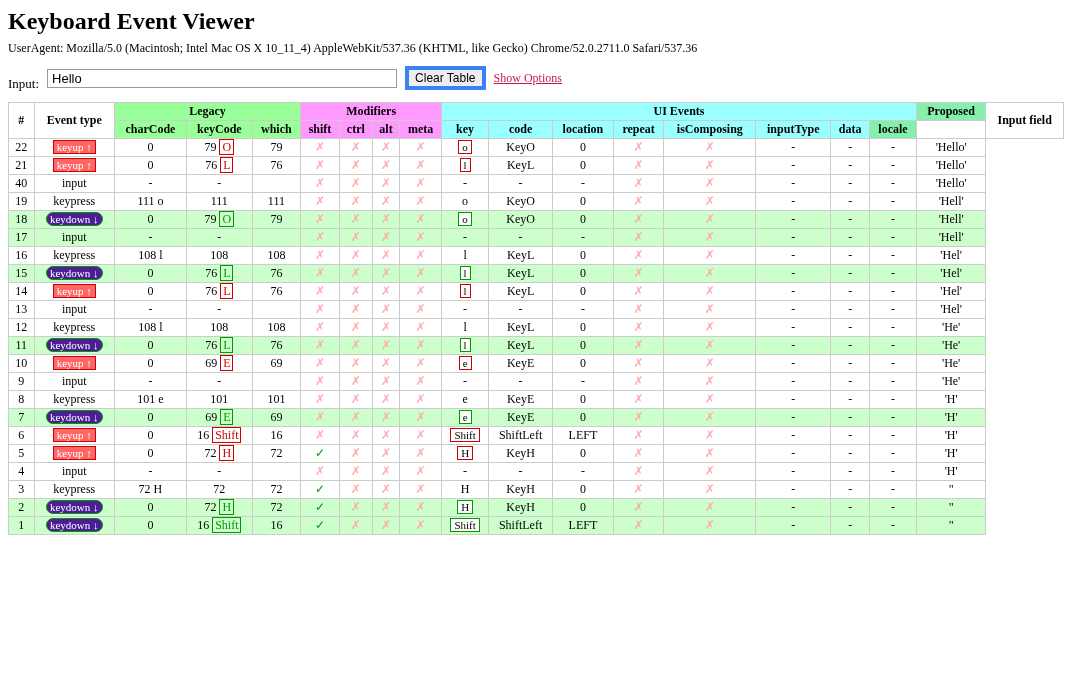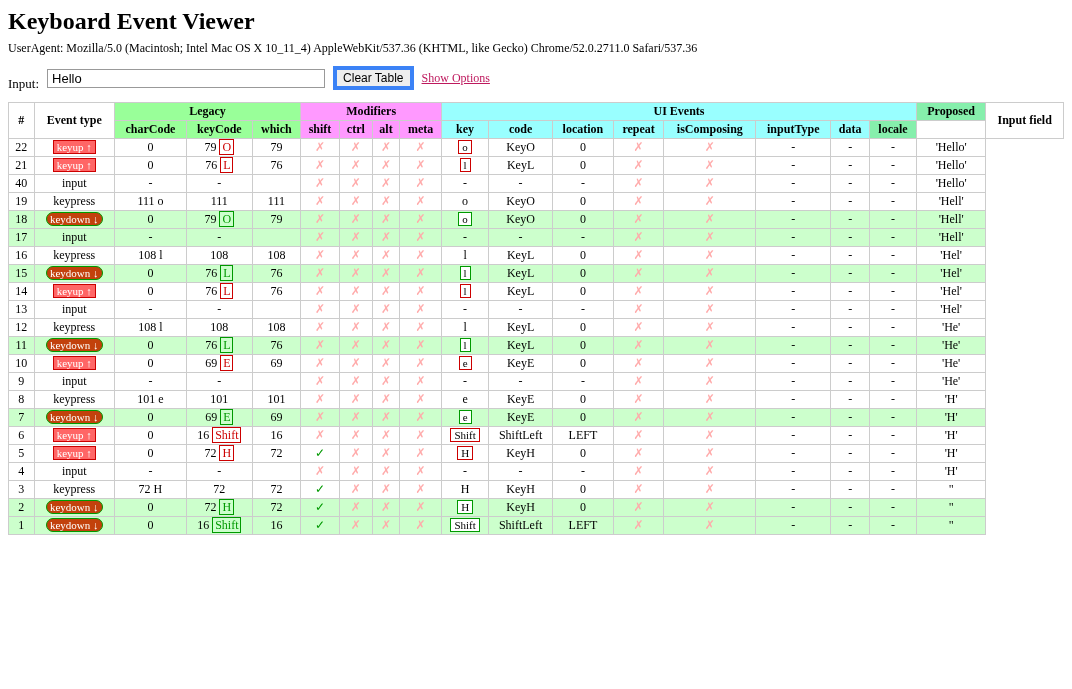--- a/index.html
+++ b/index.html
@@ -1,37 +1,37 @@
 <!DOCTYPE html>
 <html><head>
   <meta charset="utf-8">
   <style>
     * { box-sizing: border-box; margin: 0; padding: 0; }
     body { font-family: Times New Roman, serif; font-size: 13px; background: #fff; color: #000; padding: 8px; }
     h1 { font-size: 24px; font-weight: bold; margin-bottom: 6px; }
     .useragent { font-size: 12px; margin-bottom: 8px; }
     .input-row { display: flex; align-items: center; gap: 8px; margin-bottom: 10px; }
     .input-row label { font-size: 13px; margin-top: 12px; }
-    .input-row input { border: 1px solid #999; padding: 1px 4px; font-size: 13px; width: 278px; }
+    .input-row input { border: 1px solid #999; padding: 1px 4px; font-size: 13px; width: 350px; }
     .input-row button { font-size: 12px; border: 4px solid #3b82f6; background: #eee; cursor: pointer; padding: 1px 6px; }
     .input-row a { color: #be185d; font-size: 12px; text-decoration: underline; cursor: pointer; }
     table { border-collapse: collapse; font-size: 12px; width: 100%; }
     th, td { border: 1px solid #ccc; padding: 1px 4px; text-align: center; white-space: nowrap; }
     th { background: #fff; font-weight: bold; }
     .header-legacy { background: #99ff99; }
     .header-modifiers { background: #ff99ff; }
     .header-ui { background: #99ffff; }
     .header-proposed { background: #86efac; }
     .row-keydown { background: #ccffcc; }
     .row-keyup { background: #fff; }
     .row-input { background: #fff; }
     .row-keypress { background: #fff; }
     .badge { display: inline-block; border: 1px solid; padding: 0 3px; font-size: 11px; }
     .badge-keyup { background: #ff6666; color: #fff; border-color: #cc0000; text-align: right; }
-    .badge-keydown { background: #c2410c; color: #fff; border-color: #009900; border-radius: 7px; }
+    .badge-keydown { background: #4c1d95; color: #fff; border-color: #009900; border-radius: 7px; }
     .badge-key { border: 1px solid #cc0000; color: #000; background: #fff; }
     .badge-key-green { border: 1px solid #009900; color: #000; background: #fff; }
     .cross { color: #ffaaaa; }
     .check { color: #009900; }
     .keycode-box { border: 1px solid #cc0000; padding: 0 2px; color: #cc0000; }
     .keycode-box-green { border: 1px solid #009900; padding: 0 2px; color: #009900; }
   </style>
 </head>
 <body>
 

